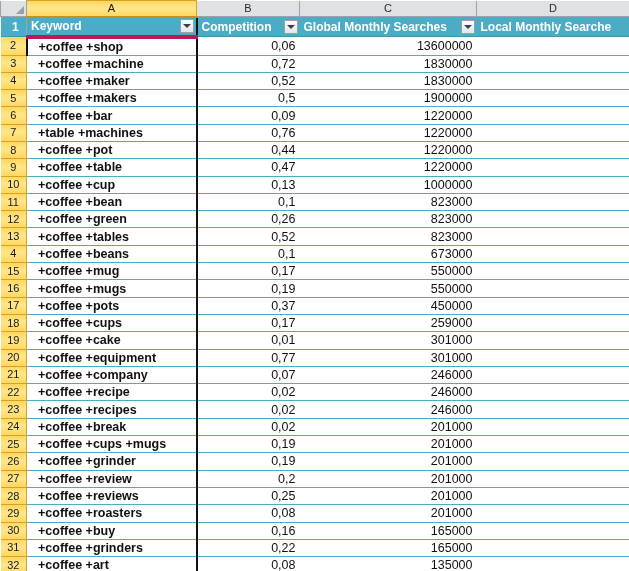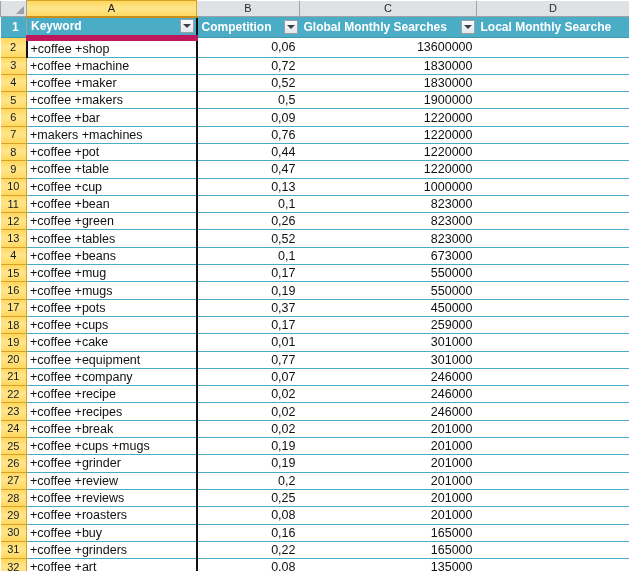--- a/index.html
+++ b/index.html
@@ -89,21 +89,21 @@
     padding: 0 0 0 4px;
     vertical-align: middle;
     white-space: nowrap;
     overflow: hidden;
     border-bottom: 1px solid #3f97ad;
     position: relative;
     line-height: 16px;
   }
   tr.filterrow td.acell {
     border-right: 2px solid #111;
-    border-bottom: 6px solid #be185d;
+    border-bottom: 4px solid #be185d;
   }
   .fwrap { display: flex; align-items: center; height: 17px; }
   .flabel { flex: 1 1 auto; overflow: hidden; white-space: nowrap; }
   .fbtn {
     flex: 0 0 auto;
     width: 14px; height: 14px;
     margin-right: 2px;
     background: linear-gradient(to bottom, #fbfcfd 0%, #e2e6ea 100%);
     border: 1px solid #9aa0a6;
     display: flex; align-items: center; justify-content: center;
@@ -122,24 +122,25 @@
     color: #111;
     vertical-align: middle;
     white-space: nowrap;
     overflow: hidden;
     background: #ffffff;
     border-bottom: 1px solid #4BACC6;
     line-height: 16px;
   }
   td.kw {
     background: #b8d9f5;
-    padding-left: 3px;
+    padding-left: 11px;
     text-align: left;
     border-right: 2px solid #111;
     border-bottom: 1px solid #4BACC6;
+    font-weight: bold;
   }
   td.kw.active {
     background: #ffffff;
     border: 2px solid #111;
   }
   td.num {
     text-align: right;
     padding-right: 4px;
   }
   td.blank { background: #ffffff; border-bottom: 1px solid #4BACC6; }
@@ -230,21 +231,21 @@
         </tr>
         <tr class="datarow">
           <td class="rowhdr sel">6</td>
           <td class="cell kw">+coffee +bar</td>
           <td class="cell num">0,09</td>
           <td class="cell num">1220000</td>
           <td class="cell num blank"></td>
         </tr>
         <tr class="datarow">
           <td class="rowhdr sel">7</td>
-          <td class="cell kw">+makers +machines</td>
+          <td class="cell kw">+table +machines</td>
           <td class="cell num">0,76</td>
           <td class="cell num">1220000</td>
           <td class="cell num blank"></td>
         </tr>
         <tr class="datarow">
           <td class="rowhdr sel">8</td>
           <td class="cell kw">+coffee +pot</td>
           <td class="cell num">0,44</td>
           <td class="cell num">1220000</td>
           <td class="cell num blank"></td>

